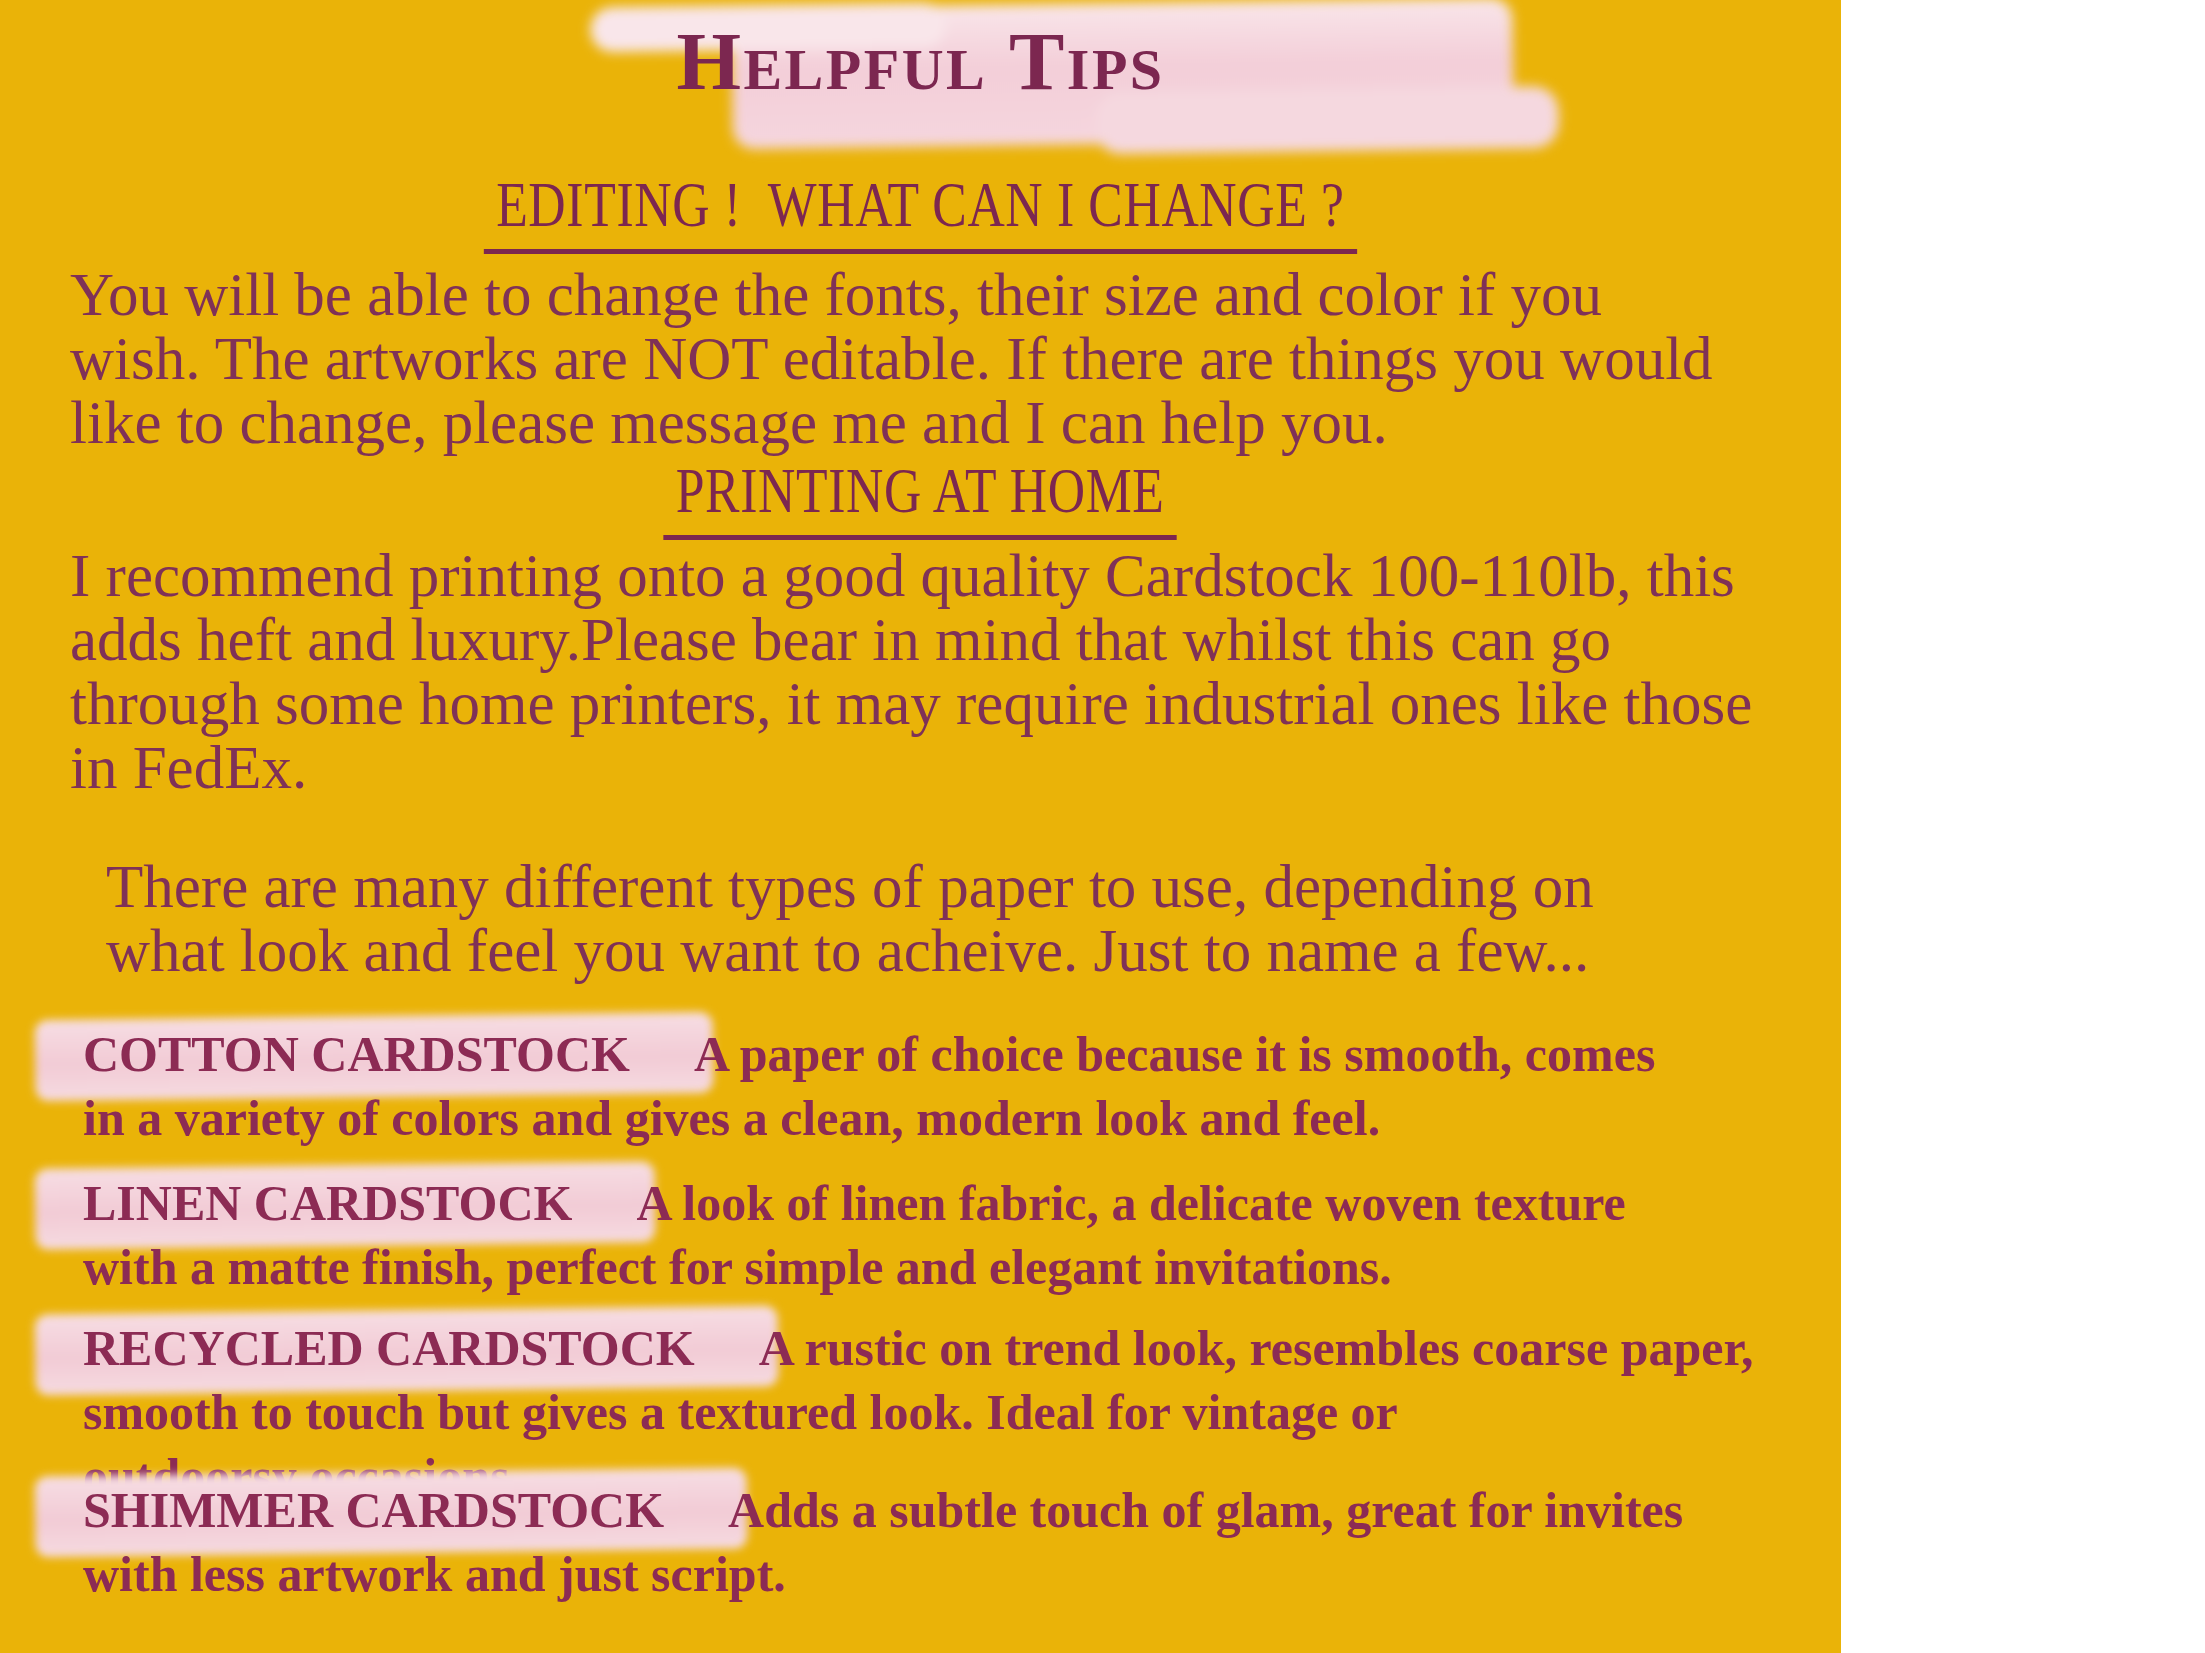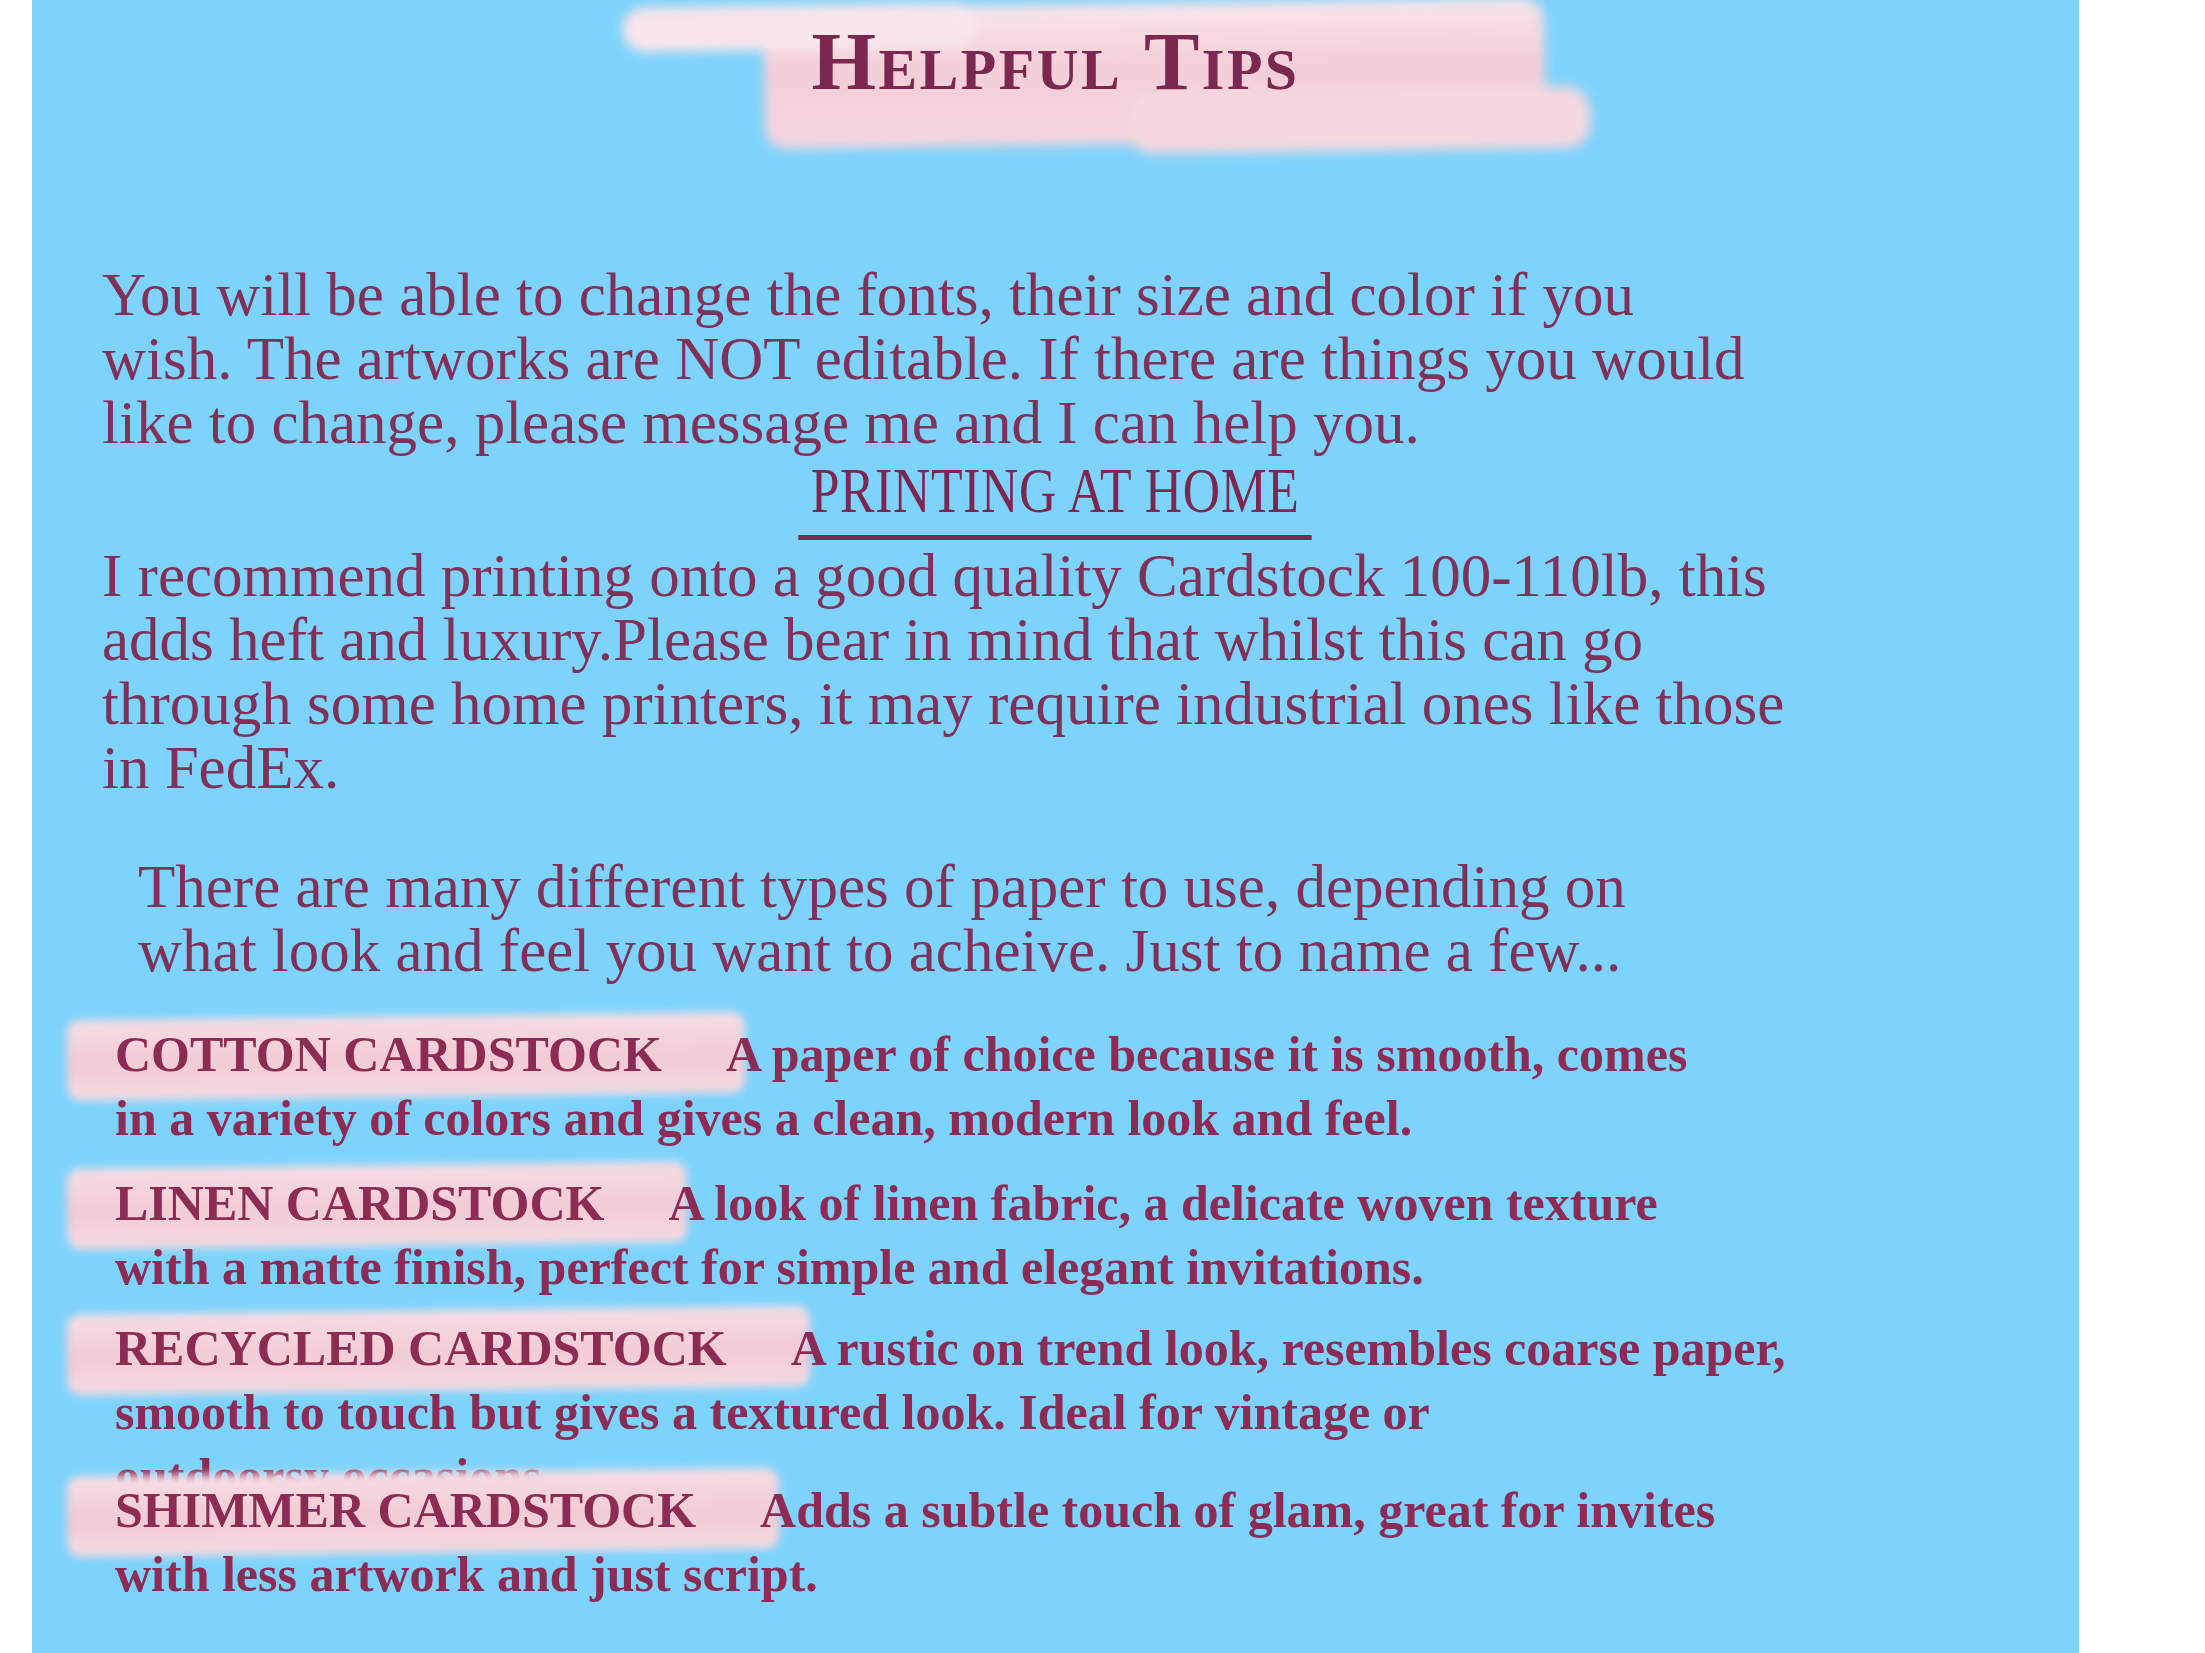--- a/index.html
+++ b/index.html
@@ -1,23 +1,22 @@
 <!DOCTYPE html>
 <html style="font-size:13.2px"><head>
 <meta charset="utf-8">
 <style>
   html, body { margin: 0; padding: 0; background: #ffffff; }
   .page {
     position: relative;
-    width: 2047px;
+    width: 1841px;
     height: 1654px;
-    background: #7dd3fc;
+    background: #eab308;
     overflow: hidden;
     font-family: "Liberation Sans", sans-serif;
-    margin-left: 32px;
   }
 
   
   .wash-title {
     position: absolute;
     left: 732px;
     top: 3.3px;
     width: 781px;
     height: 141px;
     background: linear-gradient(180deg, #f9e6ea 0%, #f3ced8 45%, #f5d6de 100%);
@@ -134,20 +133,23 @@
 </style>
 </head>
 <body>
 
 <div class="page">
 
   <div class="wash-title"></div>
 
   <h1 class="title">Helpful Tips</h1>
 
+  <div class="hwrap hwrap-1">
+    <h2 class="h2">EDITING !&nbsp; WHAT CAN I CHANGE ?</h2>
+  </div>
   <p class="para para-1">You will be able to change the fonts, their size and color if you
 wish. The artworks are NOT editable. If there are things you would
 like to change, please message me and I can help you.</p>
 
   <div class="hwrap hwrap-2">
     <h2 class="h2">PRINTING AT HOME</h2>
   </div>
   <p class="para para-2">I recommend printing onto a good quality Cardstock 100-110lb, this
 adds heft and luxury.Please bear in mind that whilst this can go
 through some home printers, it may require industrial ones like those

